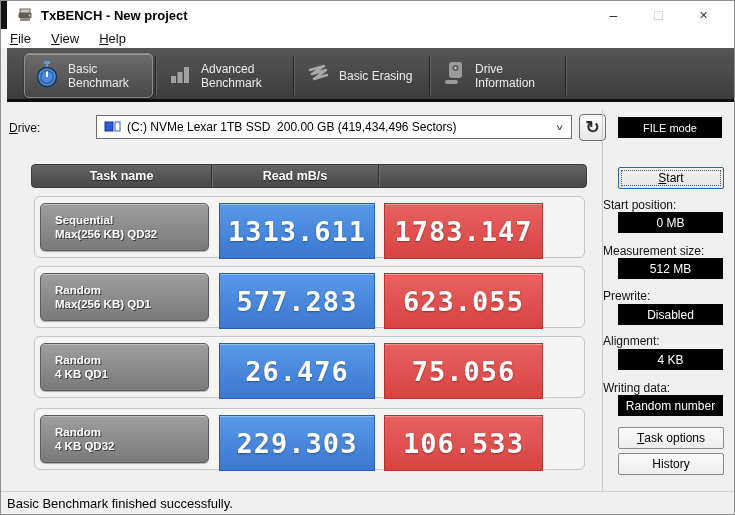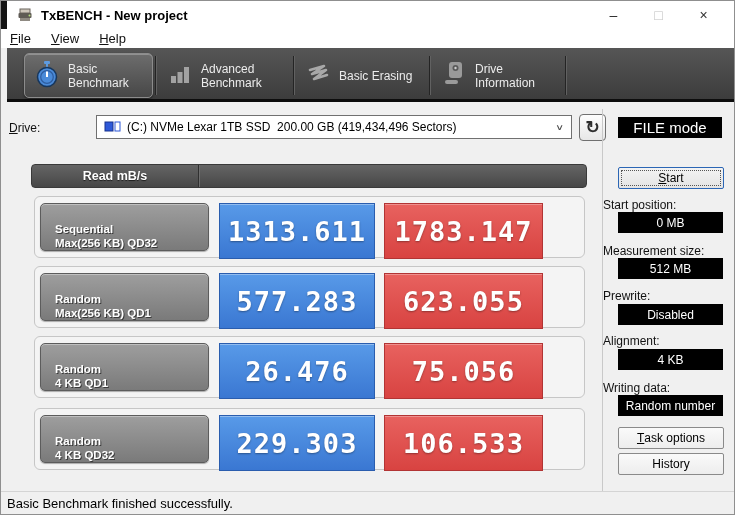--- a/index.html
+++ b/index.html
@@ -43,39 +43,39 @@
   .drive-select{position:absolute;left:95px;top:114px;width:476px;height:24px;
     background:#fff;border:1px solid #707070;display:flex;align-items:center;
     padding:0 7px;font-size:12px;color:#000;}
   .drive-select .txt{white-space:pre;overflow:hidden;}
   .drive-select .chev{margin-left:auto;color:#4a4a4a;font-size:12px;transform:scaleY(.7);}
   .drive-select .dicon{margin-right:6px;display:inline-flex;flex:none;}
   .refresh-btn{position:absolute;left:578px;top:113px;width:27px;height:27px;
     border:1px solid #707070;border-radius:4px;background:linear-gradient(#fdfdfd,#e7e7e7);
     display:flex;align-items:center;justify-content:center;font-size:17px;font-weight:bold;color:#2e2e2e;}
   .file-mode{position:absolute;left:617px;top:116px;width:104px;height:21px;background:#000;
-    color:#fff;font-size:15px;display:flex;align-items:center;justify-content:center;}
+    color:#fff;font-size:11px;display:flex;align-items:center;justify-content:center;}
   .panel-divider{position:absolute;left:601px;top:108px;width:1px;height:384px;background:#c9c9c9;}
   
   .thead{position:absolute;left:30px;top:163px;width:556px;height:24px;border-radius:4px;
     background:linear-gradient(#656565,#474747);border:1px solid #3a3a3a;display:flex;
     color:#fff;font-weight:bold;font-size:12.5px;text-shadow:0 1px 1px rgba(0,0,0,.65);
     align-items:center;}
   .th{display:flex;align-items:center;justify-content:center;height:100%;}
   .th1{width:180px;border-right:1px solid #303030;box-shadow:1px 0 0 #6e6e6e;}
   .th2{width:167px;border-right:1px solid #303030;box-shadow:1px 0 0 #6e6e6e;}
   .th3{flex:1;padding-right:42px;}
   .trow{position:absolute;left:33px;width:551px;height:62px;background:#f4f4f4;
     border:1px solid #c6c6c6;border-radius:6px;}
   .row0{top:195px;} .row1{top:265px;} .row2{top:335px;} .row3{top:407px;}
   .task-btn{position:absolute;left:5px;top:6px;width:169px;height:48px;border-radius:5px;
     background:linear-gradient(#9e9e9e,#7a7a7a);border:1px solid #5c5c5c;
     box-shadow:inset 0 1px 0 rgba(255,255,255,.35),0 1px 1px rgba(0,0,0,.3);
     color:#fff;font-size:11.5px;font-weight:bold;text-shadow:1px 1px 0 rgba(40,40,40,.8);
-    display:flex;flex-direction:column;justify-content:flex-end;padding-left:14px;line-height:14px;}
+    display:flex;flex-direction:column;justify-content:center;padding-left:14px;line-height:14px;}
   .val{position:absolute;top:6px;height:56px;border-radius:0;color:#fff;
     font-family:"DejaVu Sans Mono",monospace;font-weight:bold;font-size:27px;
     letter-spacing:1px;display:flex;align-items:center;justify-content:center;
     text-shadow:0 1px 2px rgba(0,0,0,.35);}
   .val.read{left:184px;width:156px;background:linear-gradient(#589ae8,#3a77d2);
     border:1px solid #2a5dae;box-shadow:inset 0 1px 0 rgba(255,255,255,.35);}
   .val.write{left:349px;width:159px;background:linear-gradient(#e8625f,#d84341);
     border:1px solid #b23434;box-shadow:inset 0 1px 0 rgba(255,255,255,.3);}
   
   .start-btn{position:absolute;left:617px;top:166px;width:106px;height:22px;
@@ -195,20 +195,21 @@
     <span class="txt">(C:) NVMe Lexar 1TB SSD  200.00 GB (419,434,496 Sectors)</span>
     <span class="chev">∨</span>
   </div>
   <div class="refresh-btn">
     <span>↻</span>
   </div>
   <div class="file-mode">FILE mode</div>
   <div class="panel-divider"></div>
 
   <div class="thead">
+    <div class="th th1">Task name</div>
     <div class="th th2">Read mB/s</div>
   </div>
 
   <div class="trow row0">
     <div class="task-btn">
       <span>Sequential</span>
       <span>Max(256 KB) QD32</span>
     </div>
     <div class="val read">1313.611</div>
     <div class="val write">1783.147</div>

